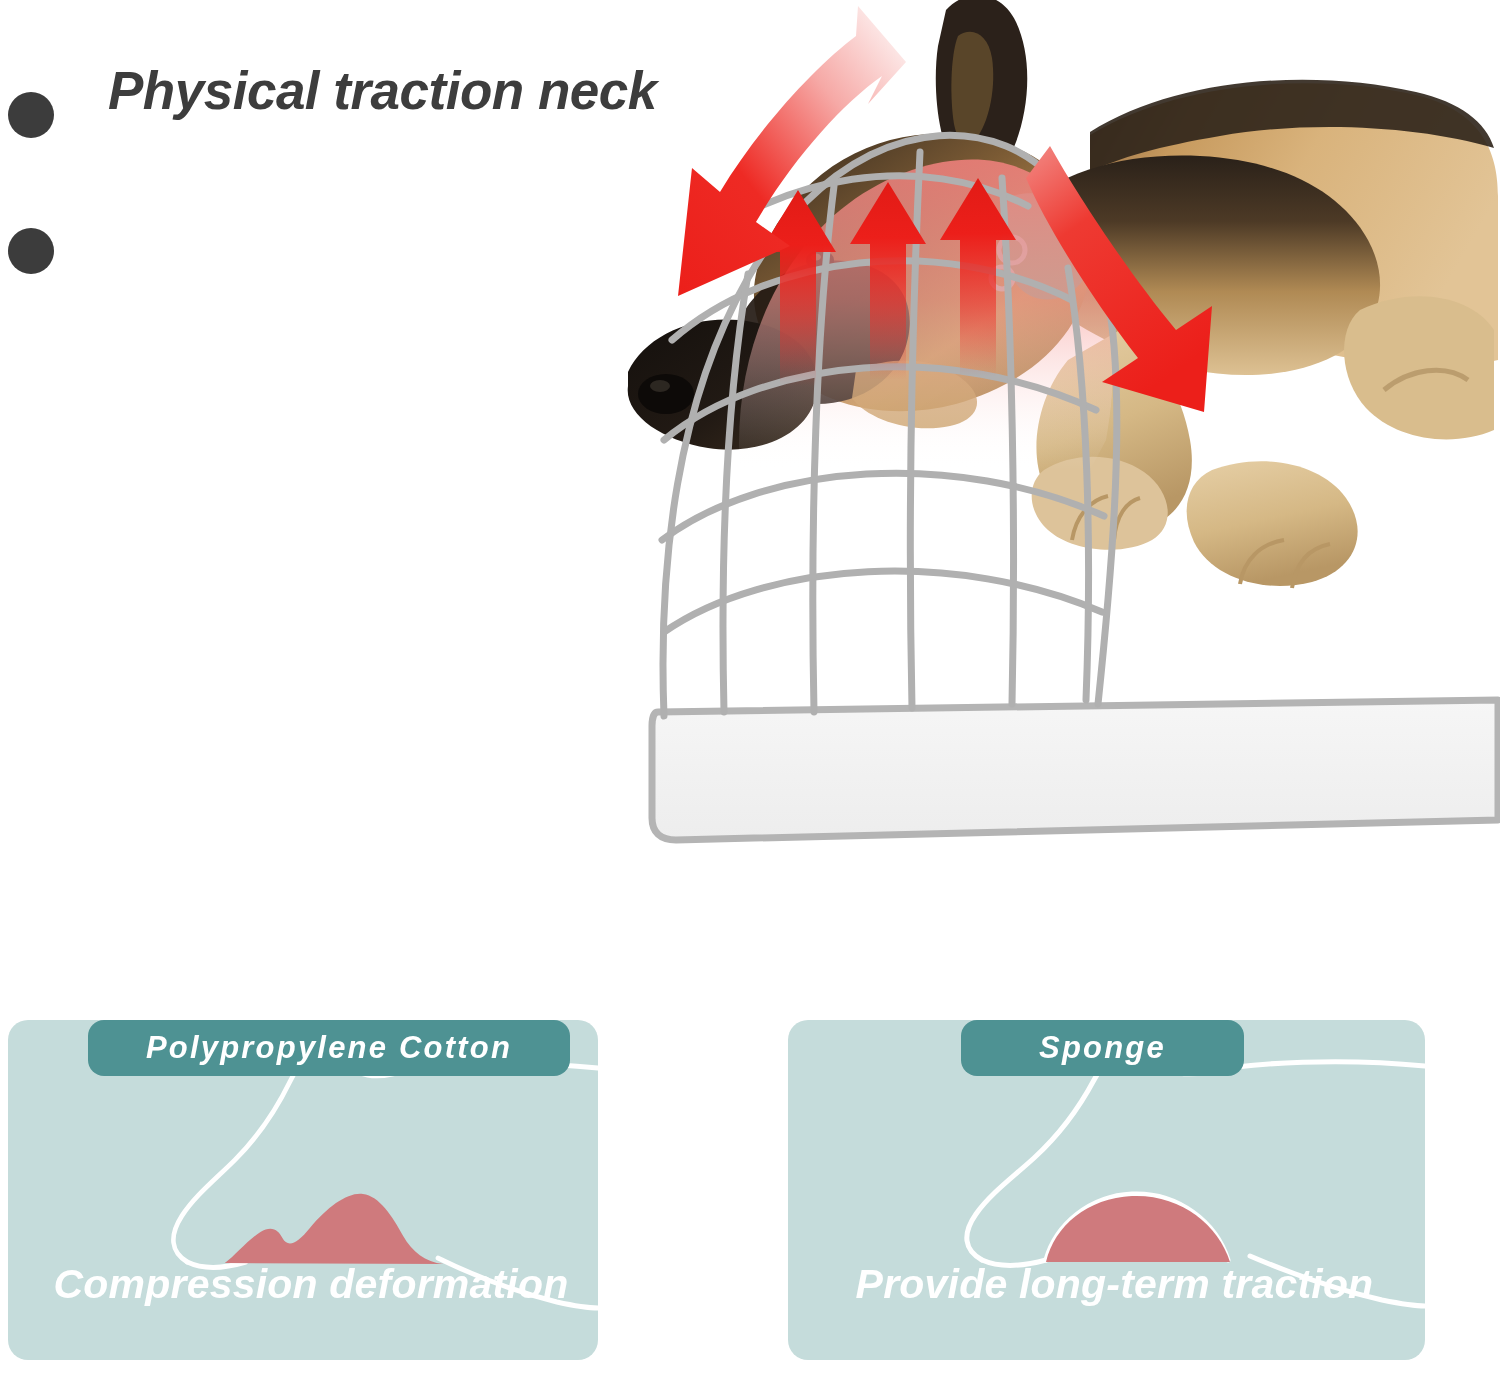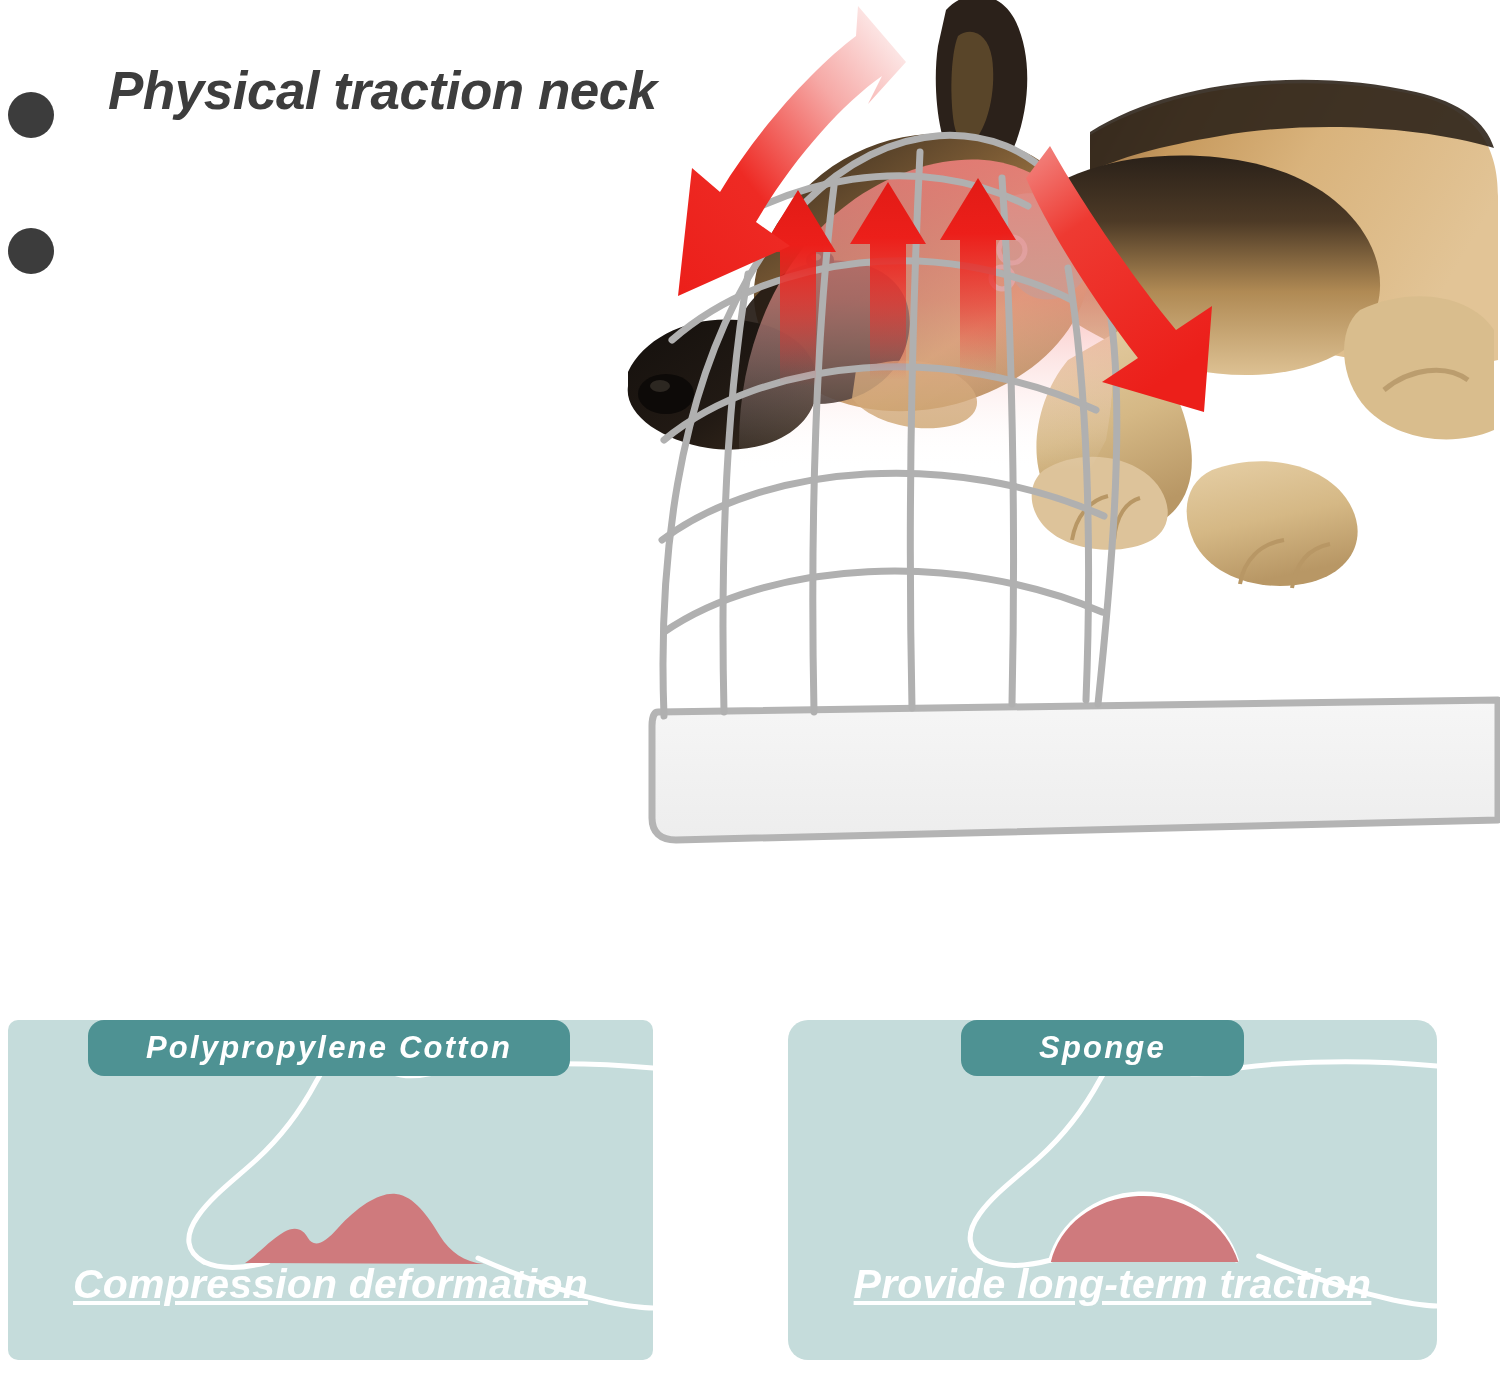--- a/index.html
+++ b/index.html
@@ -30,46 +30,45 @@
     max-width:560px;
   }
 
   
   .photo{position:absolute;left:620px;top:0;width:880px;height:880px;}
   .photo svg{position:absolute;left:0;top:0;}
 
   
   .panels{position:absolute;left:0;top:985px;width:1500px;height:394px;}
   .panel{position:absolute;top:35px;height:340px;border-radius:20px;background:#c5dcdb;}
-  .panel.left{left:8px;width:645px;border-radius:10px;}
-  .panel.right{left:788px;width:637px;padding-left:12px;}
+  .panel.left{left:8px;width:590px;}
+  .panel.right{left:788px;width:637px;}
   .panel-art{position:absolute;left:0;top:0;width:100%;height:100%;overflow:hidden;border-radius:20px;}
   .panel-art svg{display:block;width:100%;height:100%;}
   .badge{
     position:absolute;top:0;
     background:#4e9293;color:#ffffff;
     border-radius:16px;
     font-size:31px;font-weight:bold;font-style:italic;
     letter-spacing:2.2px;
     display:flex;align-items:center;justify-content:center;
     height:56px;
     box-sizing:border-box;padding:0 26px;
     white-space:nowrap;
     z-index:5;
   }
   .badge.left{left:80px;min-width:482px;}
   .badge.right{left:173px;min-width:283px;}
   .caption{
-    position:absolute;bottom:52px;left:0;width:100%;
+    position:absolute;bottom:52px;left:8px;width:100%;
     text-align:center;
     color:#ffffff;
     font-size:41px;font-weight:bold;font-style:italic;
     letter-spacing:0.2px;
     z-index:4;
-    text-decoration:underline;
   }
 </style>
 </head>
 <body>
 
 <div class="stage">
 
   <div class="bullets">
 
     <div class="bullet-row">

